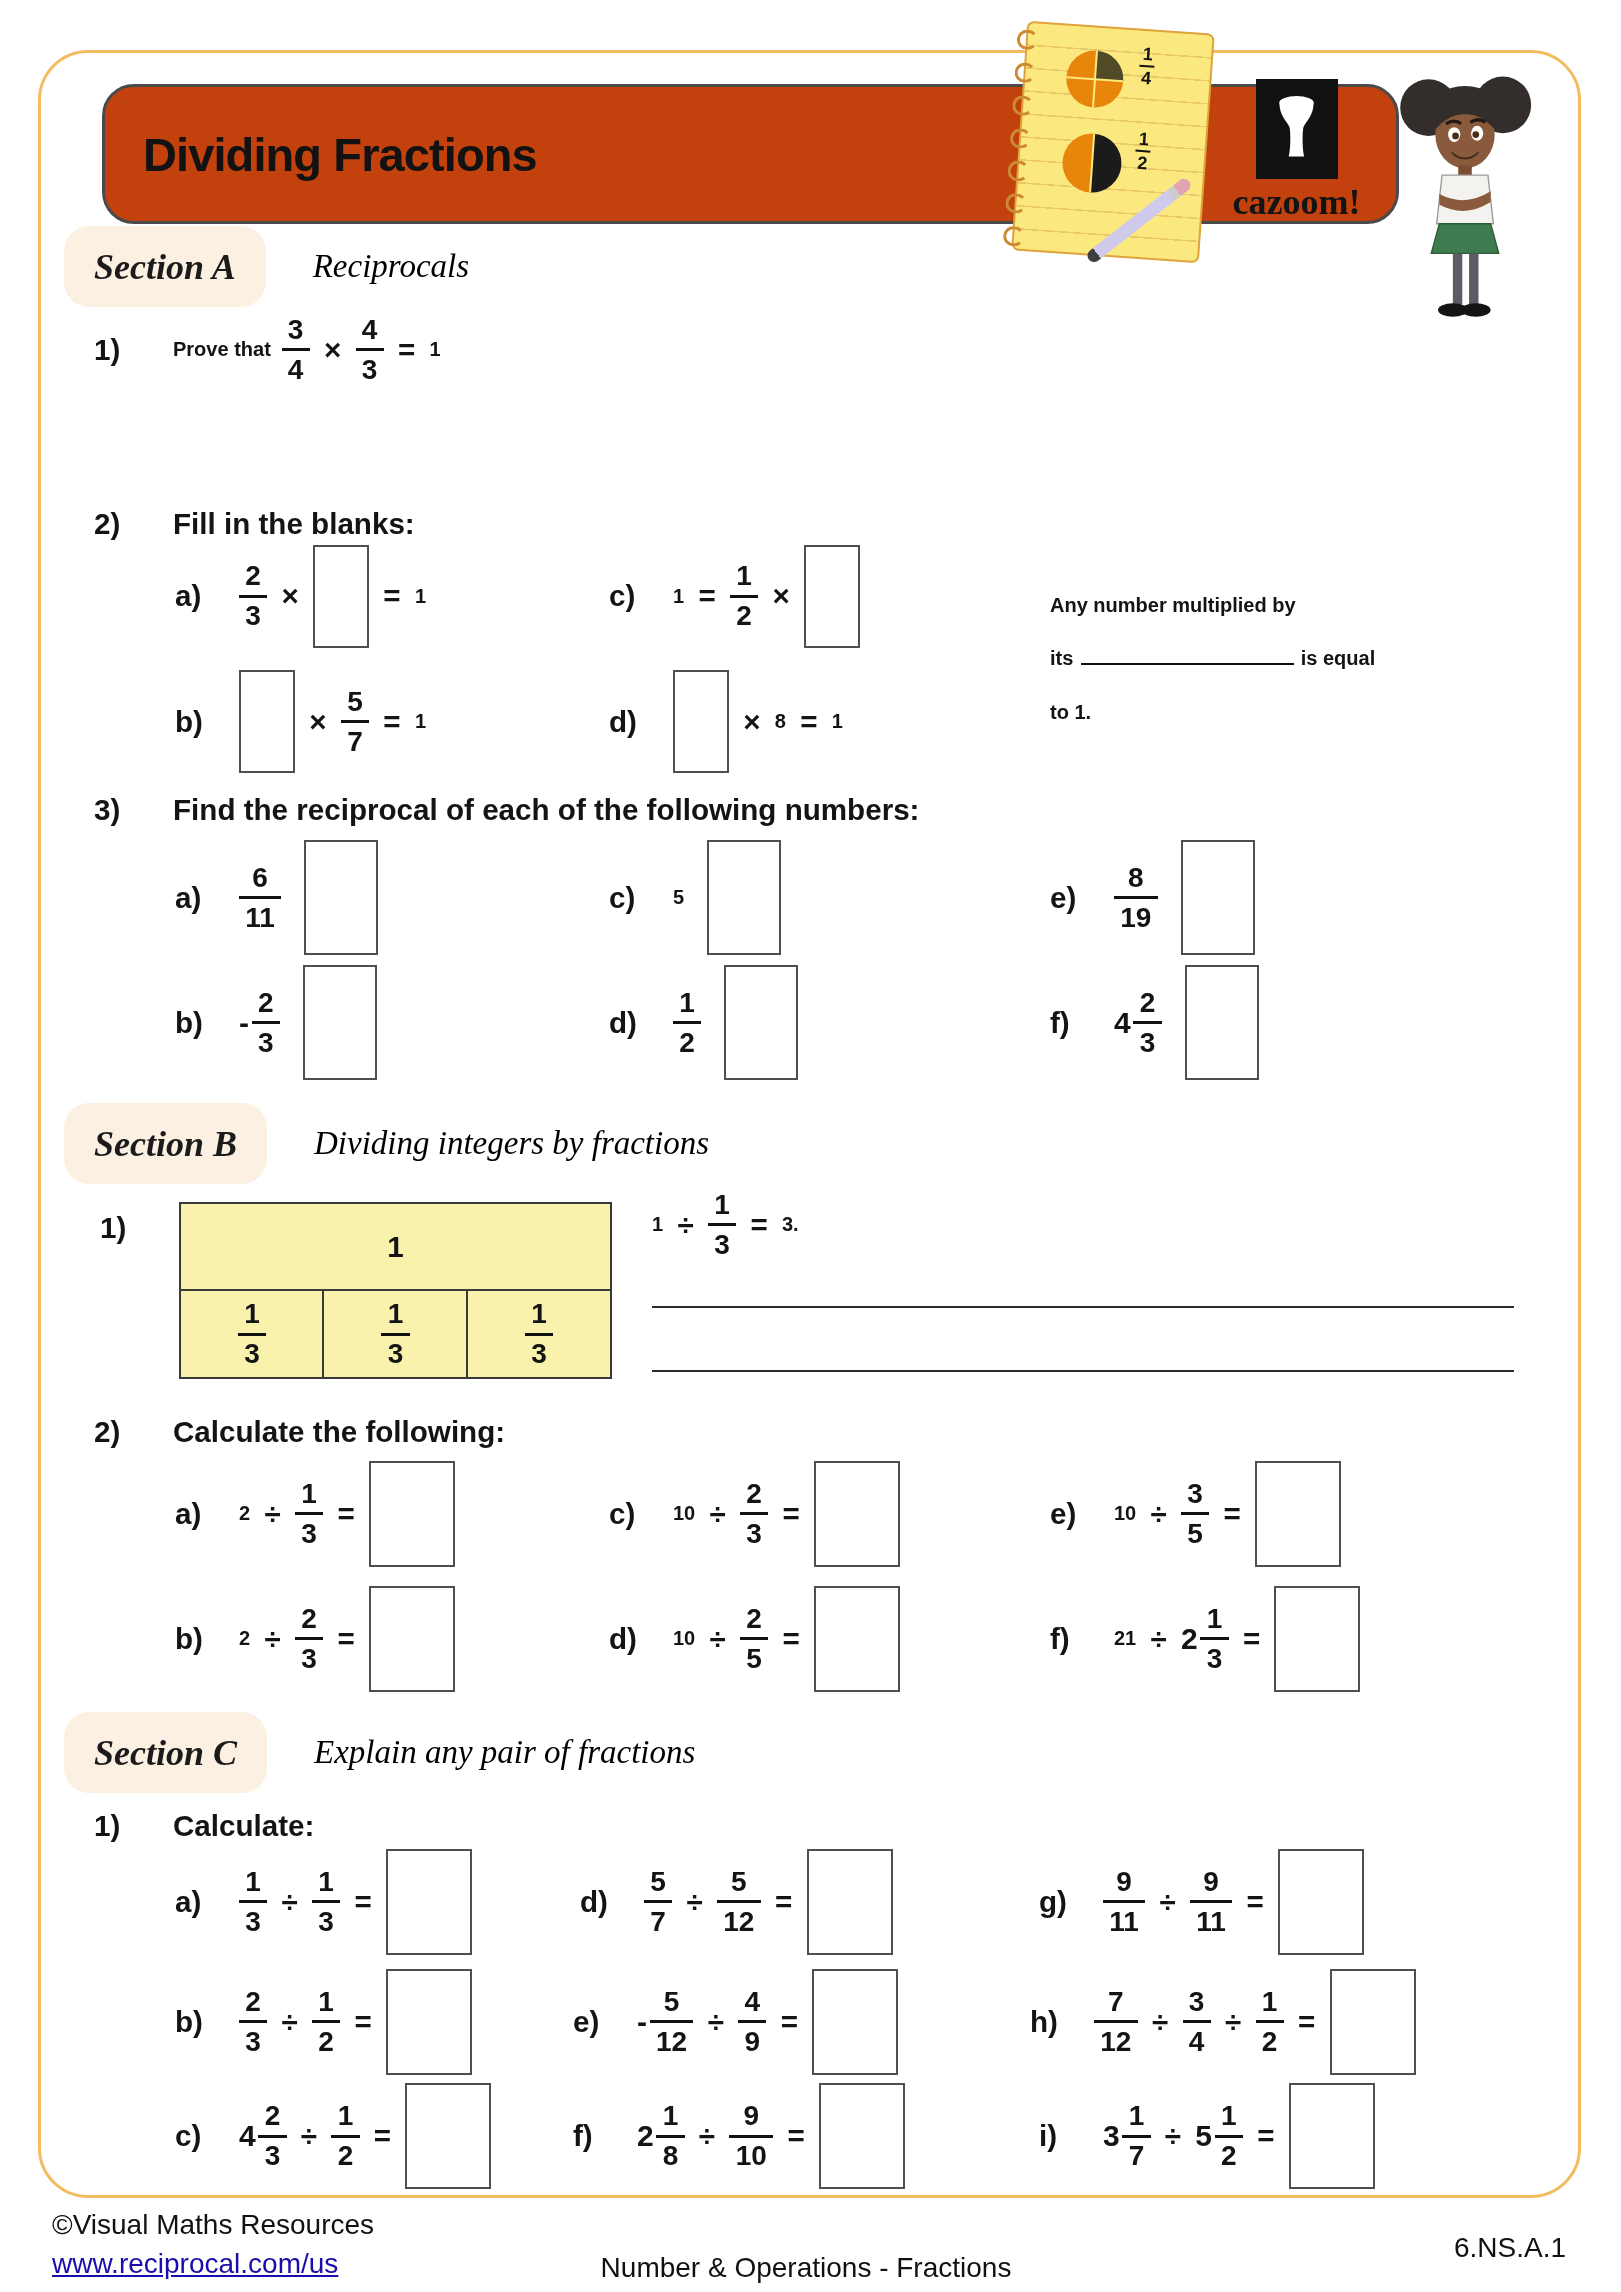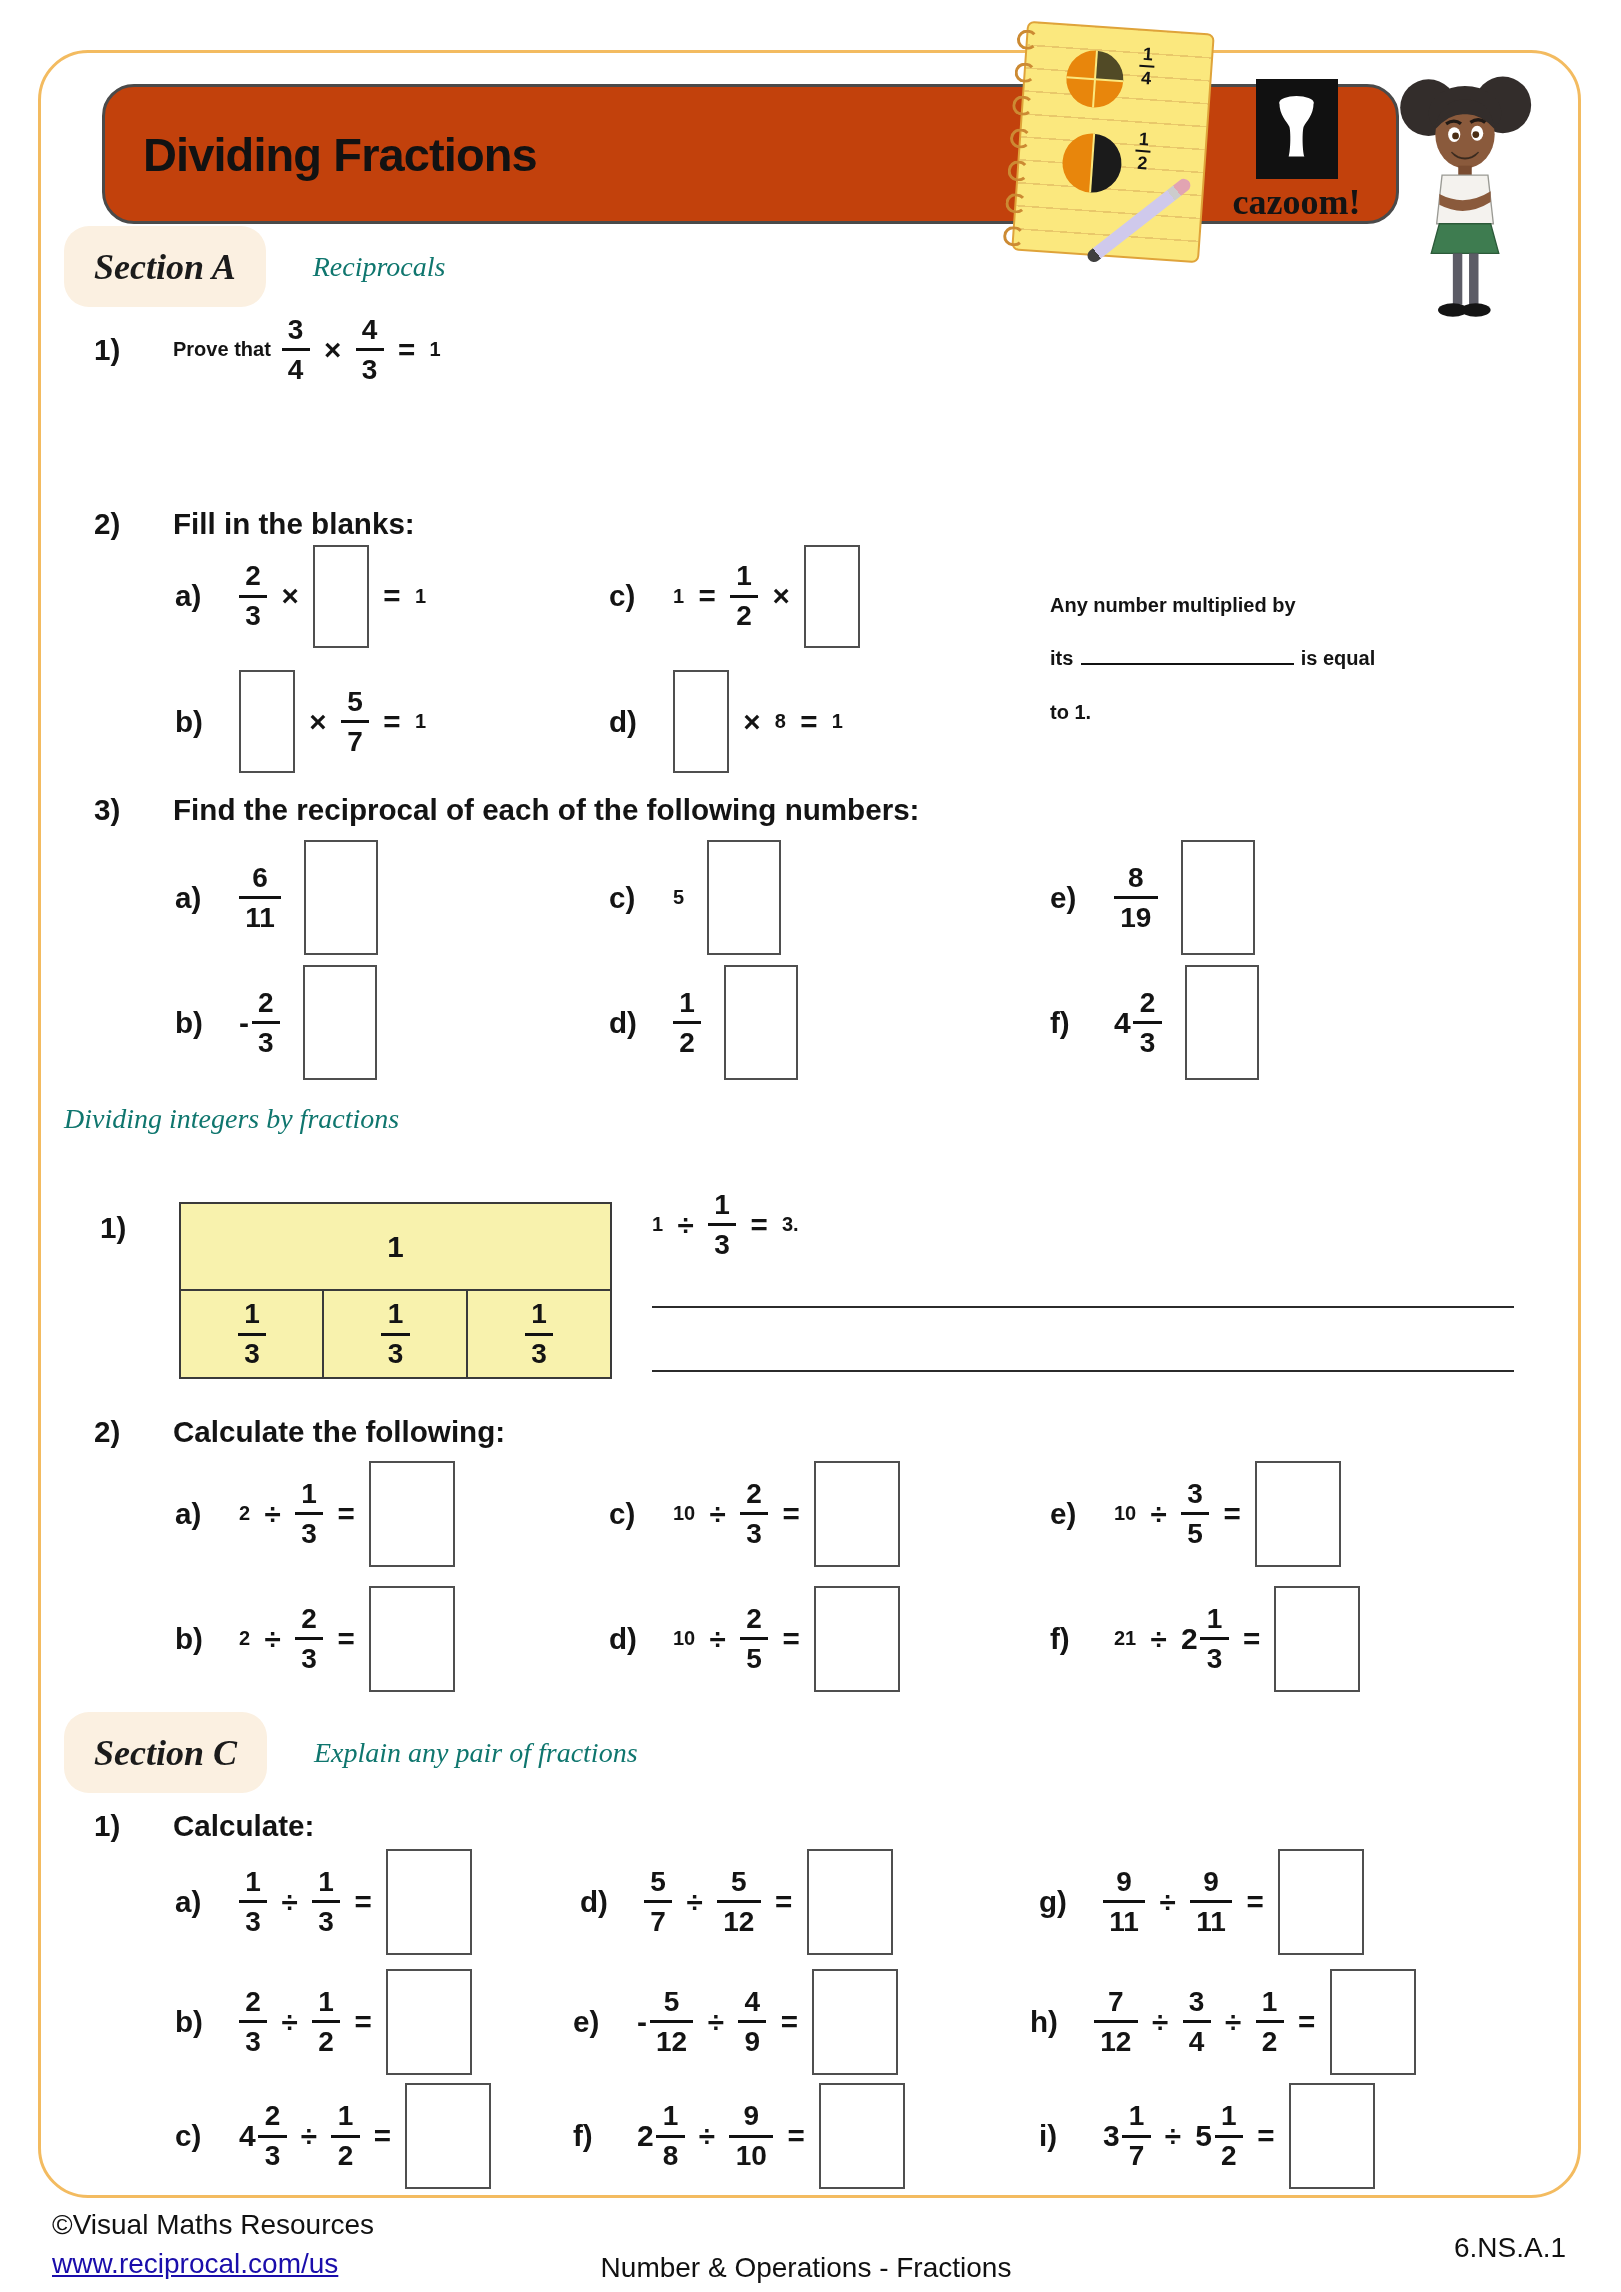--- a/index.html
+++ b/index.html
@@ -42,21 +42,21 @@
   .logo{position:absolute;left:1216px;top:79px;width:161px;text-align:center;}
   .logo-box{margin:0 auto;width:82px;height:100px;background:#111;display:flex;align-items:center;justify-content:center;}
   .logo-text{font-family:"Liberation Serif",serif;font-weight:bold;font-size:36px;color:#141414;margin-top:1.8px;}
 
   .girl{position:absolute;left:1390px;top:59px;width:150px;height:270px;}
 
   
   .sechdr{position:absolute;left:64px;display:flex;align-items:center;gap:47px;}
   .secname{background:#FBF0E1;border-radius:25px;padding:19.7px 30px;
            font-family:"Liberation Serif",serif;font-weight:bold;font-style:italic;font-size:36px;color:#1b1b1b;}
-  .secsub{font-family:"Liberation Serif",serif;font-style:italic;font-size:28px;color:#0f766e;}
+  .secsub{font-family:"Liberation Serif",serif;font-style:italic;font-size:33px;color:#000000;}
 
   
   .qhdr{position:absolute;display:flex;font-size:29.6px;font-weight:bold;}
   .qnum{width:79px;flex-shrink:0;}
   .item{position:absolute;display:flex;align-items:center;}
   .ilbl{font-size:29.6px;font-weight:bold;width:64px;flex-shrink:0;}
   .eq{display:inline-flex;align-items:center;column-gap:10.7px;}
   .gapl{column-gap:23px;}
   .e-text,.e-num{font-size:20px;font-weight:bold;white-space:nowrap;}
   .e-op{font-size:29.6px;font-weight:bold;margin:0 3.6px;}
@@ -320,20 +320,21 @@
         <span class="frac">
           <span class="fn">2</span>
           <span class="fd">3</span>
         </span>
       </span>
       <span class="abox m"></span>
     </span>
 </div>
 
 <div class="sechdr" style="top:1103px;">
+  <span class="secname">Section B</span>
   <span class="secsub">Dividing integers by fractions</span>
 </div>
 
 <div class="qhdr" style="left:100px;top:1211px;">
   <span class="qnum">1)</span>
 </div>
 <div class="diagram">
   <div class="dg-top">1</div>
   <div class="dg-row">
     <div class="dg-cell eq">

